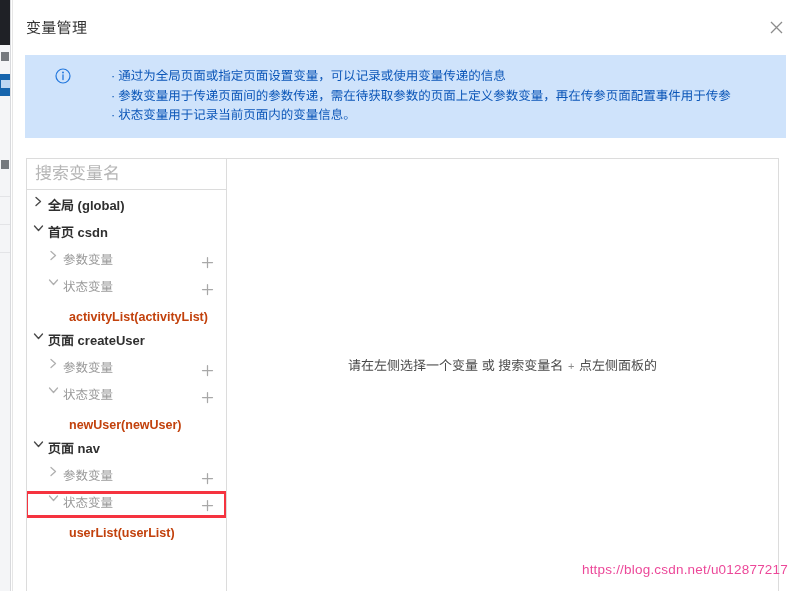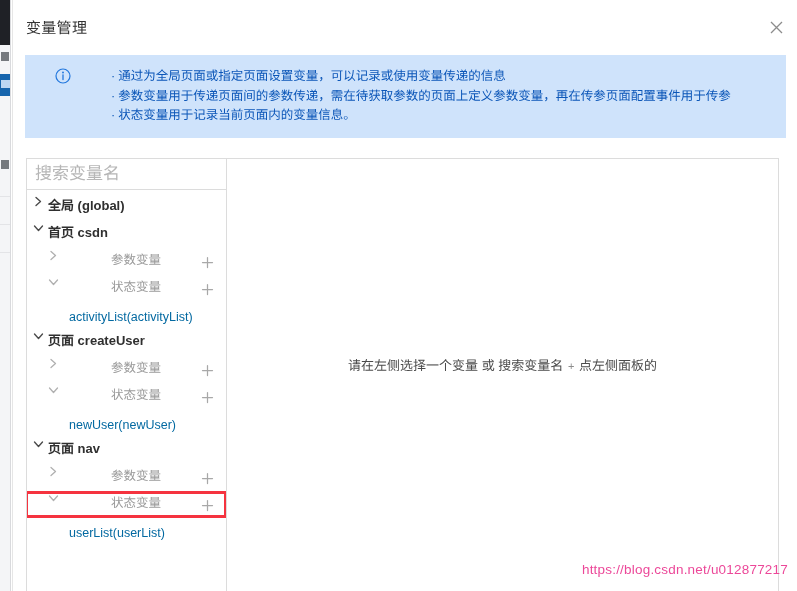--- a/index.html
+++ b/index.html
@@ -187,35 +187,35 @@
 
   
   .level1 { padding-left: 5px; }
   .level1 .node-label {
     font-size: 13px;
     color: #2f2f2f;
     font-weight: bold;
   }
 
   
-  .level2 { padding-left: 20px; gap: 48px; }
+  .level2 { padding-left: 20px; }
   .level2 .node-label {
     font-size: 12.5px;
     color: #9a9a9a;
   }
 
   
   .tree-leaf {
     height: 27px;
     display: flex;
     align-items: center;
     padding-left: 42px;
     font-size: 12.5px;
-    font-weight: normal;
-    color: #0369a1;
+    font-weight: bold;
+    color: #c2410c;
     cursor: pointer;
     white-space: nowrap;
   }
 
   
   .tree-node.highlighted::after {
     content: "";
     position: absolute;
     left: -2px; top: -1px;
     width: 202px; height: 27px;

